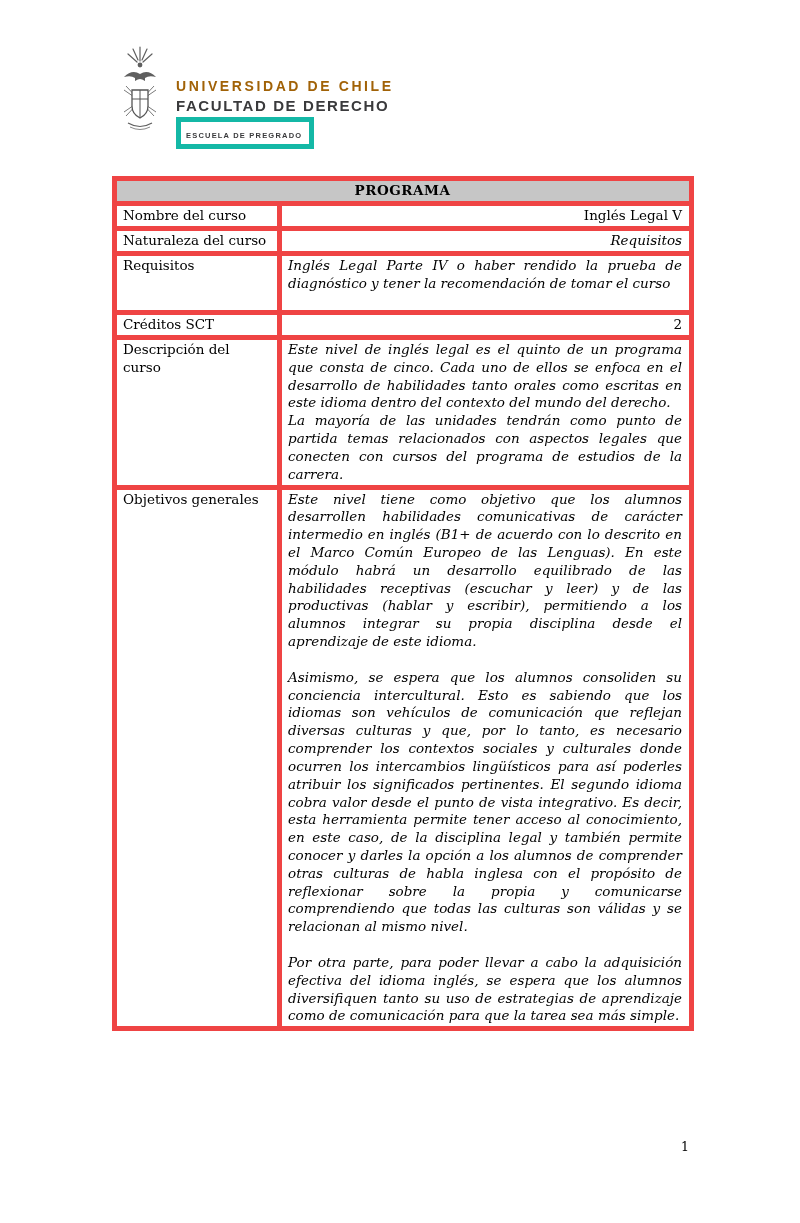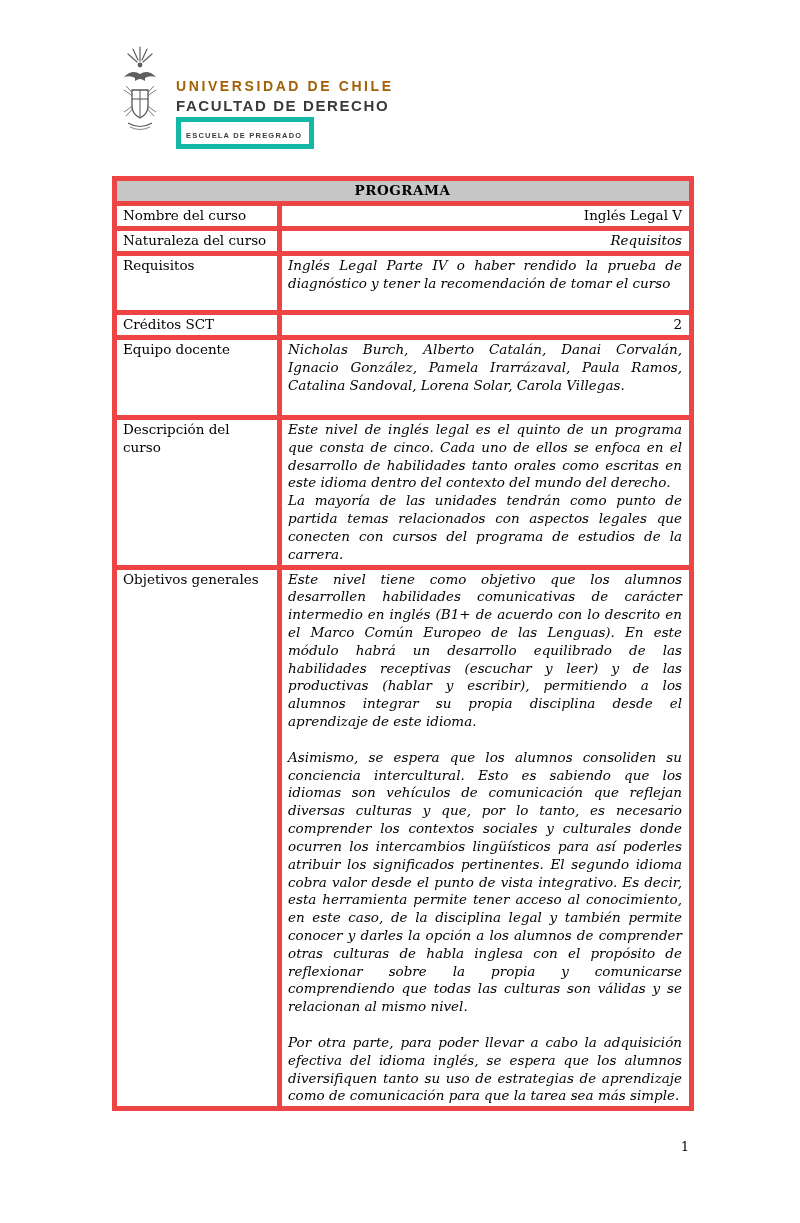--- a/index.html
+++ b/index.html
@@ -122,24 +122,20 @@
       <tr class="r-req">
         <td class="label">Requisitos</td>
         <td class="value">Inglés Legal Parte IV o haber rendido la prueba de diagnóstico y tener la recomendación de tomar el curso</td>
       </tr>
 
       <tr class="r-line">
         <td class="label">Créditos SCT</td>
         <td class="value roman center">2</td>
       </tr>
 
-      <tr class="r-equipo">
-        <td class="label">Equipo docente</td>
-        <td class="value">Nicholas Burch, Alberto Catalán, Danai Corvalán, Ignacio González, Pamela Irarrázaval, Paula Ramos, Catalina Sandoval, Lorena Solar, Carola Villegas.</td>
-      </tr>
 
       <tr class="r-desc">
         <td class="label">Descripción del curso</td>
         <td class="value">
           <p>Este nivel de inglés legal es el quinto de un programa que consta de cinco. Cada uno de ellos se enfoca en el desarrollo de habilidades tanto orales como escritas en este idioma dentro del contexto del mundo del derecho.</p>
           <p>La mayoría de las unidades tendrán como punto de partida temas relacionados con aspectos legales que conecten con cursos del programa de estudios de la carrera.</p>
         </td>
       </tr>
 
       <tr class="r-obj">

